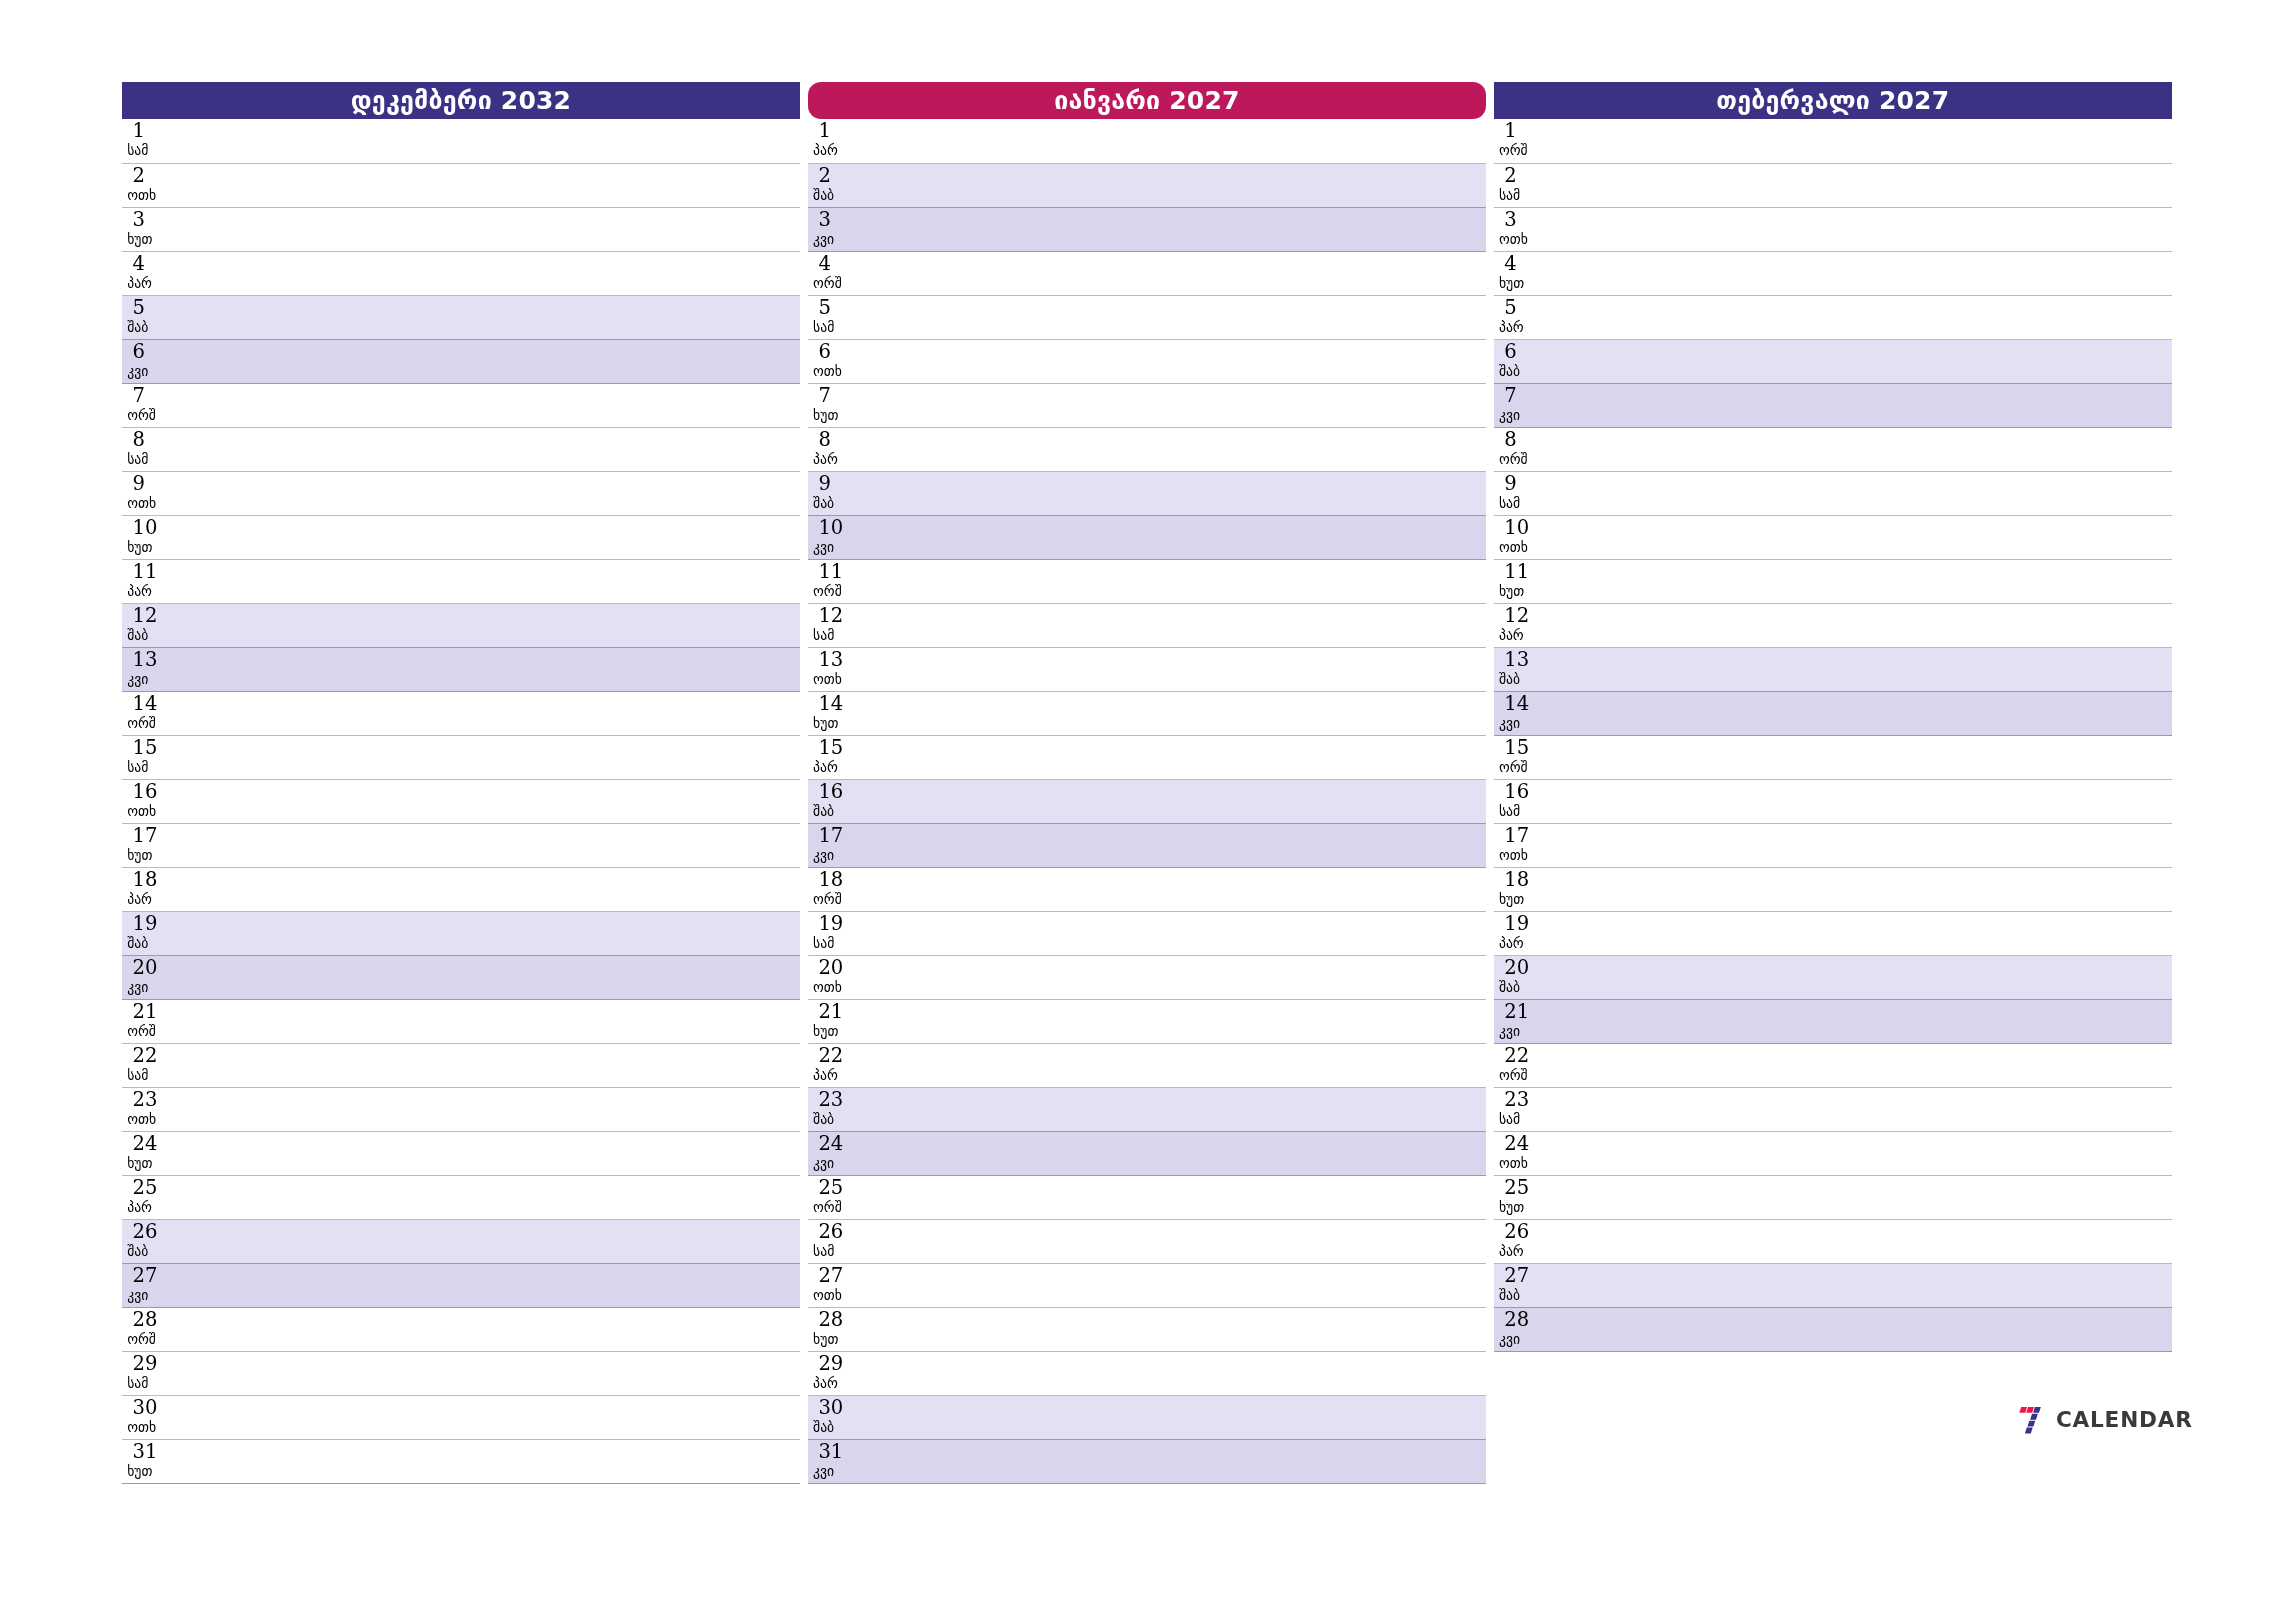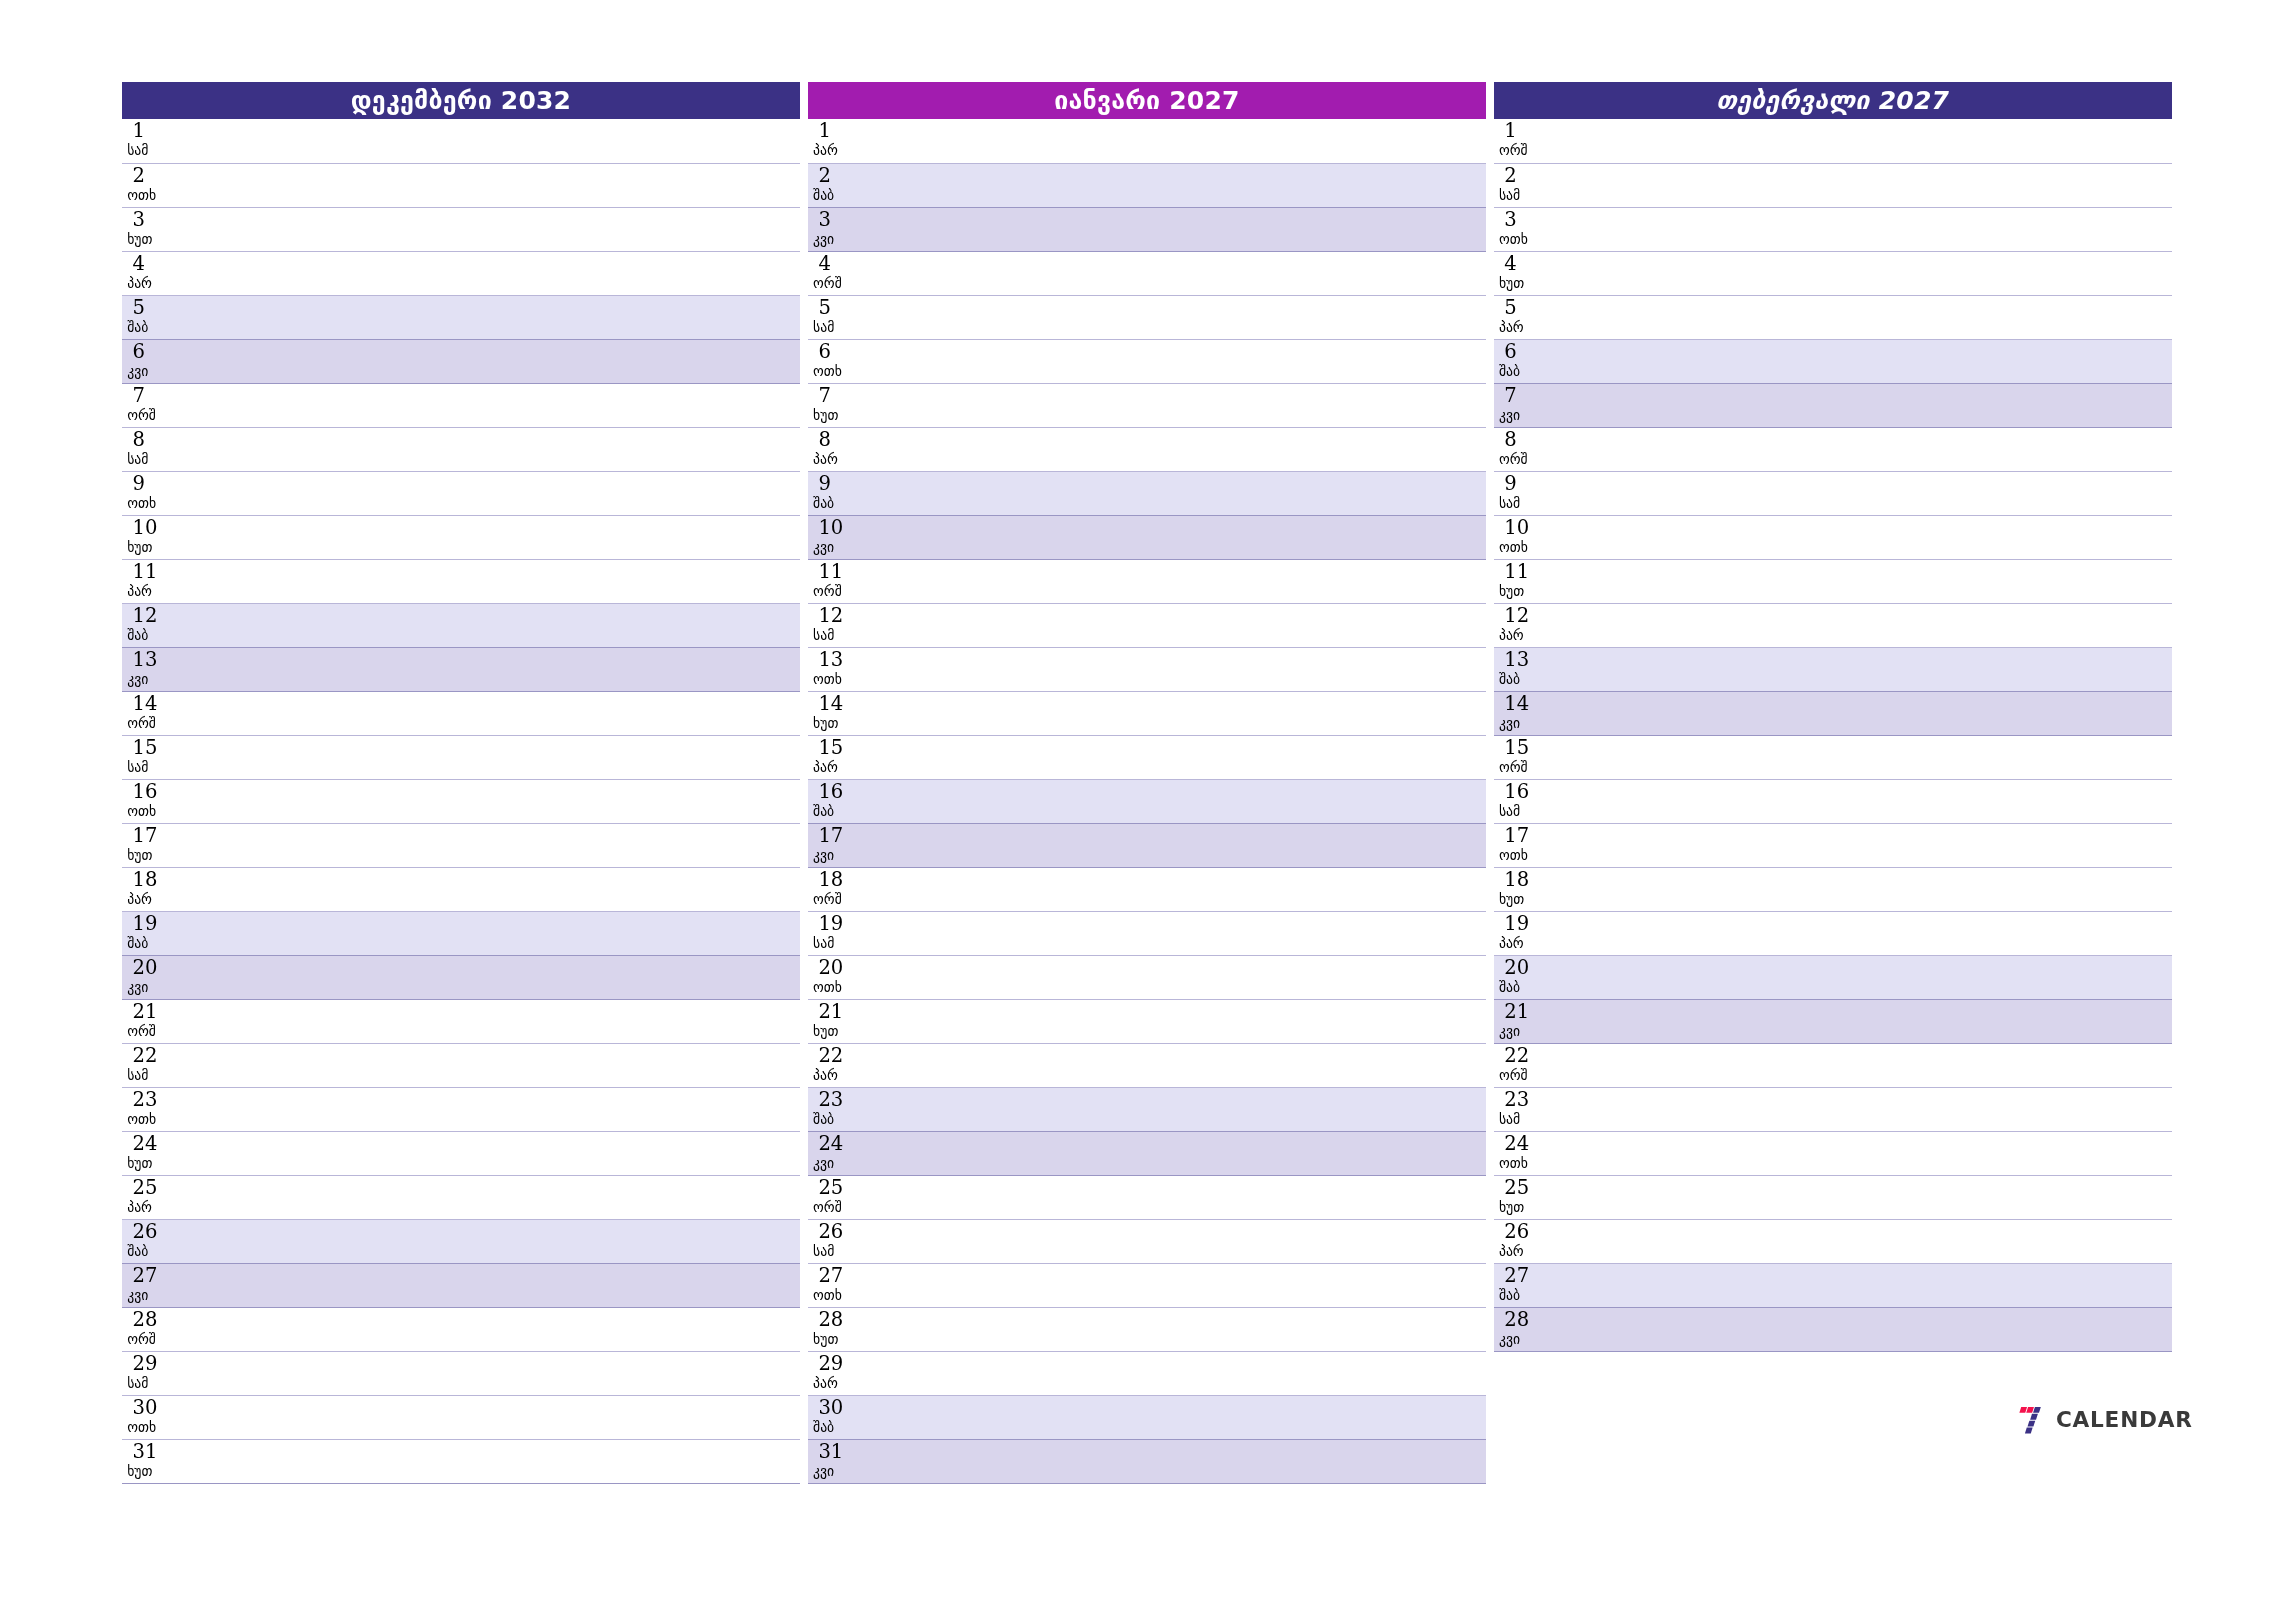--- a/index.html
+++ b/index.html
@@ -286,21 +286,21 @@
             <span style="position: absolute; inset: 0px 0px 0px 98px; display: block;"></span>
           </div>
           <div class="day-row">
             <span class="daynum">31</span>
             <span class="dayabbr">ხუთ</span>
             <span style="position: absolute; inset: 0px 0px 0px 98px; display: block;"></span>
           </div>
         </div>
       </div>
       <div class="month-col">
-        <div class="month-header" style="background: #a21caf; color: rgb(255, 255, 255);">იანვარი 2027</div>
+        <div class="month-header" style="background: #be185d; color: rgb(255, 255, 255); border-radius: 13px;">იანვარი 2027</div>
         <div class="days">
           <div class="day-row first">
             <span class="daynum">1</span>
             <span class="dayabbr">პარ</span>
             <span style="position: absolute; inset: 0px 0px 0px 98px; display: block;"></span>
           </div>
           <div class="day-row sat">
             <span class="daynum">2</span>
             <span class="dayabbr">შაბ</span>
             <span style="position: absolute; inset: 0px 0px 0px 98px; display: block;"></span>
@@ -446,21 +446,21 @@
             <span style="position: absolute; inset: 0px 0px 0px 98px; display: block;"></span>
           </div>
           <div class="day-row sun">
             <span class="daynum">31</span>
             <span class="dayabbr">კვი</span>
             <span style="position: absolute; inset: 0px 0px 0px 98px; display: block;"></span>
           </div>
         </div>
       </div>
       <div class="month-col">
-        <div class="month-header" style="background: rgb(59, 49, 133); color: rgb(255, 255, 255); font-style: italic;">თებერვალი 2027</div>
+        <div class="month-header" style="background: rgb(59, 49, 133); color: rgb(255, 255, 255);">თებერვალი 2027</div>
         <div class="days">
           <div class="day-row first">
             <span class="daynum">1</span>
             <span class="dayabbr">ორშ</span>
             <span style="position: absolute; inset: 0px 0px 0px 98px; display: block;"></span>
           </div>
           <div class="day-row">
             <span class="daynum">2</span>
             <span class="dayabbr">სამ</span>
             <span style="position: absolute; inset: 0px 0px 0px 98px; display: block;"></span>

